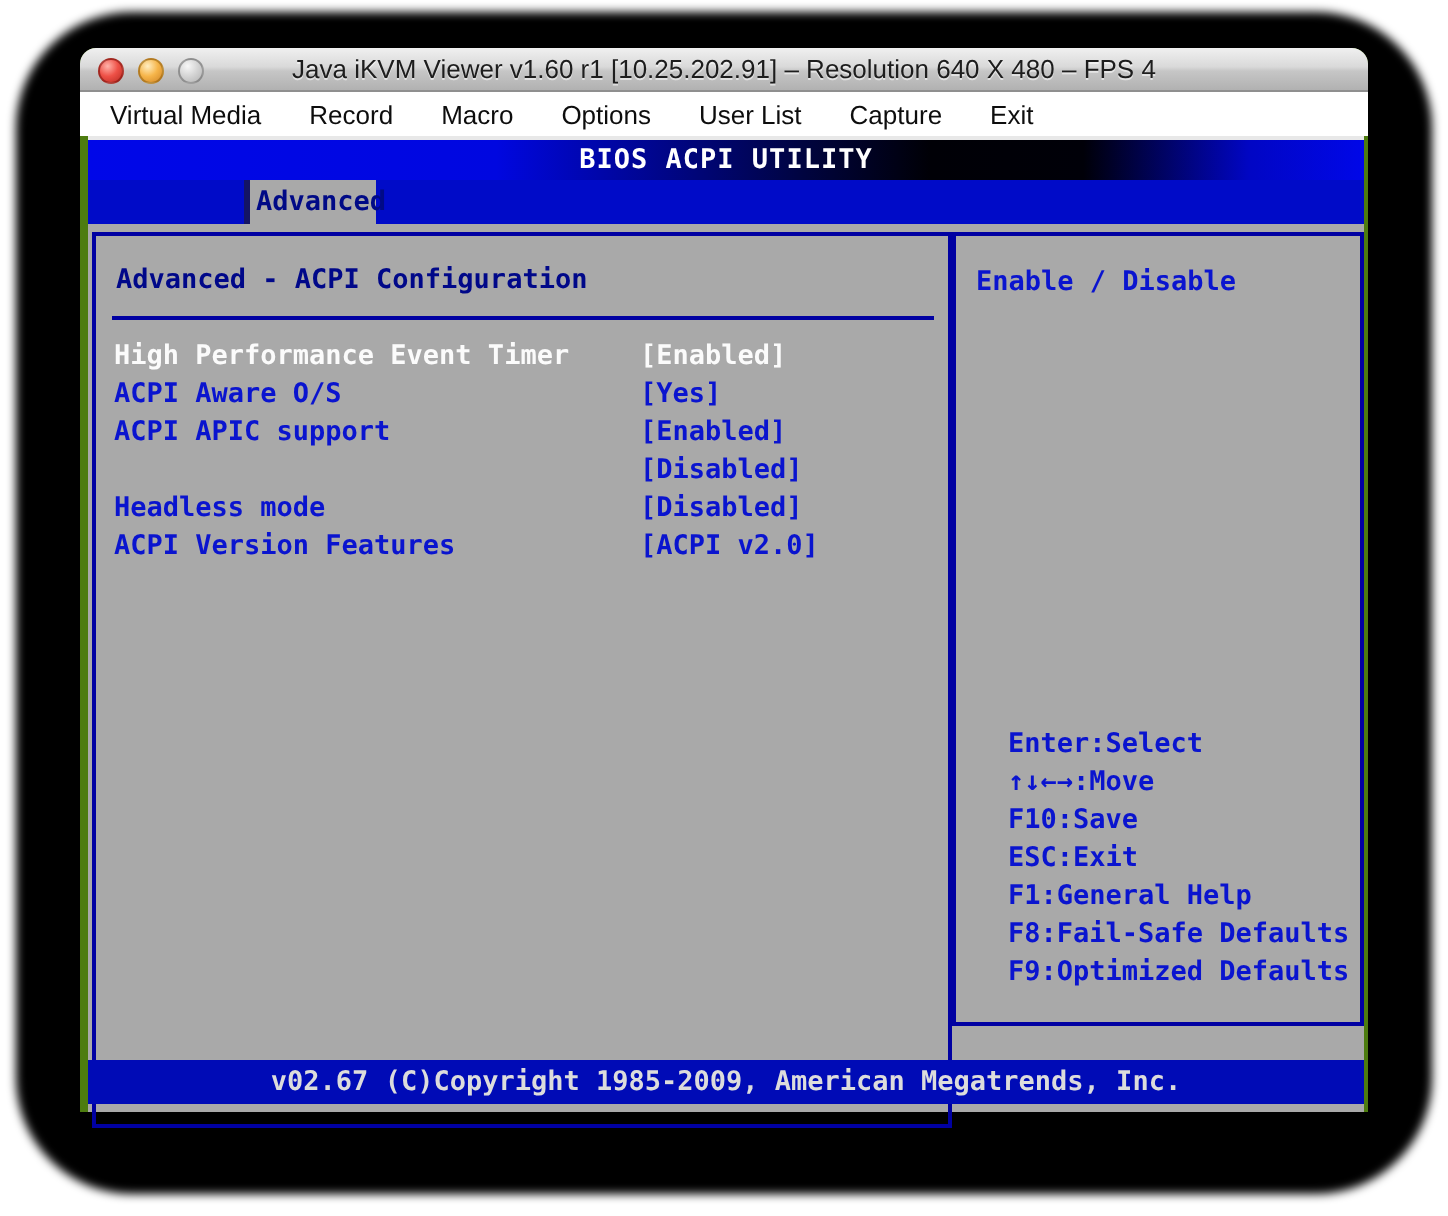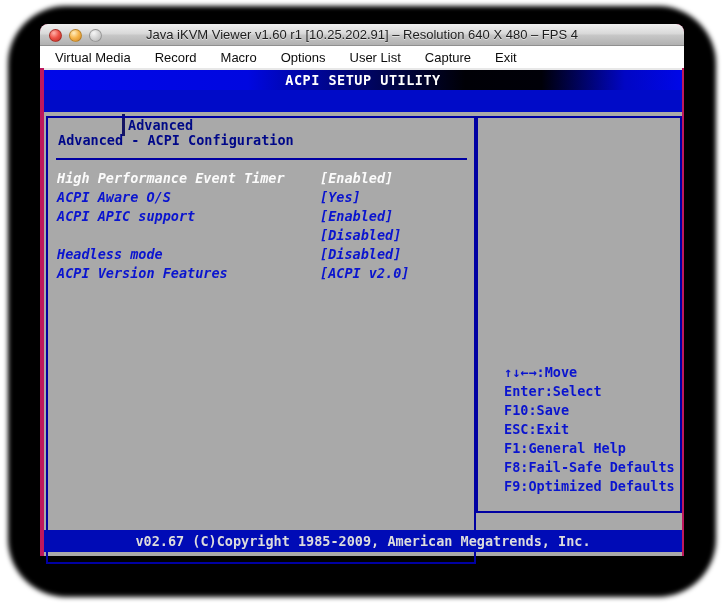--- a/index.html
+++ b/index.html
@@ -6,21 +6,21 @@
   body{
     width:724px;height:608px;background:#ffffff;position:relative;overflow:hidden;
     font-family:"Liberation Sans", sans-serif;
   }
   .shadow{
     position:absolute;left:8px;top:6px;width:708px;height:591px;
     background:#000;border-radius:58px;filter:blur(2.5px);
   }
   .window{
     position:absolute;left:40px;top:24px;width:644px;height:532px;
-    background:#be185d;border-radius:8px 8px 0 0;
+    background:#4d7c0f;border-radius:8px 8px 0 0;
   }
   .titlebar{
     height:22px;box-sizing:border-box;position:relative;
     background:linear-gradient(#f0f0f0,#d9d9d9 45%,#c6c6c6 55%,#b1b1b1);
     border-bottom:1px solid #8f8f8f;border-radius:8px 8px 0 0;
   }
   .light{position:absolute;top:5px;width:13px;height:13px;border-radius:50%;box-sizing:border-box;}
   .light.red{left:9px;background:radial-gradient(circle at 35% 28%,#ffb3aa,#ee5147 48%,#b92b22);border:1px solid rgba(120,20,15,.55);}
   .light.yellow{left:29px;background:radial-gradient(circle at 35% 28%,#ffeec2,#f6b54a 48%,#cf8426);border:1px solid rgba(140,95,15,.55);}
   .light.grey{left:49px;background:radial-gradient(circle at 35% 28%,#f7f7f7,#d3d3d3 50%,#b2b2b2);border:1px solid rgba(90,90,90,.5);}
@@ -44,28 +44,27 @@
   .bios-header{
     position:absolute;left:0;top:2px;width:100%;height:20px;
     background:linear-gradient(90deg,#0007e8 0%,#0007e0 32%,#000440 56%,#000006 66%,#000008 78%,#0106c4 91%,#0007e8 100%);
     color:#ffffff;text-align:center;line-height:20px;letter-spacing:.5px;
   }
   .bios-tabrow{position:absolute;left:0;top:22px;width:100%;height:22px;background:#000bc8;}
   .tab-advanced{
     position:absolute;left:78px;top:0;height:22px;width:66px;box-sizing:border-box;
     background:#a9a9a9;color:#000a86;line-height:22px;padding-left:3px;
     border-left:3px solid #141464;
-    margin-top:24px;
   }
   .panel{position:absolute;border:2px solid #0000a2;box-sizing:border-box;}
   .panel-left{left:2px;top:48px;width:430px;height:448px;}
   .panel-right{left:432px;top:48px;width:206px;height:397px;}
   .page-title{position:absolute;left:10px;top:14px;color:#000889;white-space:nowrap;}
   .separator{position:absolute;left:8px;top:40px;width:411px;height:2px;background:#0000a2;}
-  .setting-row{position:absolute;left:9px;right:2px;height:17px;color:#0a14cf;white-space:nowrap;font-style:italic;}
+  .setting-row{position:absolute;left:9px;right:2px;height:17px;color:#0a14cf;white-space:nowrap;}
   .setting-row.selected{color:#fbfbfb;}
   .setting-value{position:absolute;left:240px;top:0;margin-left:23px;}
   .help-title{position:absolute;left:10px;top:15px;color:#0a14cf;white-space:nowrap;}
   .hotkeys{position:absolute;left:26px;top:245px;color:#0a14cf;line-height:19px;white-space:nowrap;}
   .bios-bottombar{
     position:absolute;left:0;top:462px;width:100%;height:22px;
     background:#000bb6;color:#dcdcdc;text-align:center;line-height:22px;white-space:nowrap;
   }
 </style>
 </head>
@@ -88,21 +87,21 @@
     <span>Macro</span>
     <span>Options</span>
     <span>User List</span>
     <span>Capture</span>
     <span>Exit</span>
   </div>
 
   <div class="bios">
     <div class="bios-topline"></div>
 
-    <div class="bios-header">ACPI SETUP UTILITY</div>
+    <div class="bios-header">BIOS ACPI UTILITY</div>
 
     <div class="bios-tabrow">
       <div class="tab-advanced">Advanced</div>
     </div>
 
     <div class="panel panel-left">
       <div class="page-title">Advanced - ACPI Configuration</div>
       <div class="separator"></div>
 
       <div class="setting-row selected" style="top:52px">
@@ -124,23 +123,24 @@
         <span>Headless mode</span>
         <span class="setting-value">[Disabled]</span>
       </div>
       <div class="setting-row" style="top:147px">
         <span>ACPI Version Features</span>
         <span class="setting-value">[ACPI v2.0]</span>
       </div>
     </div>
 
     <div class="panel panel-right">
+      <div class="help-title">Enable / Disable</div>
       <div class="hotkeys">
+        <div>Enter:Select</div>
         <div>↑↓←→:Move</div>
-        <div>Enter:Select</div>
         <div>F10:Save</div>
         <div>ESC:Exit</div>
         <div>F1:General Help</div>
         <div>F8:Fail-Safe Defaults</div>
         <div>F9:Optimized Defaults</div>
       </div>
     </div>
 
     <div class="bios-bottombar">v02.67 (C)Copyright 1985-2009, American Megatrends, Inc.</div>
   </div>

